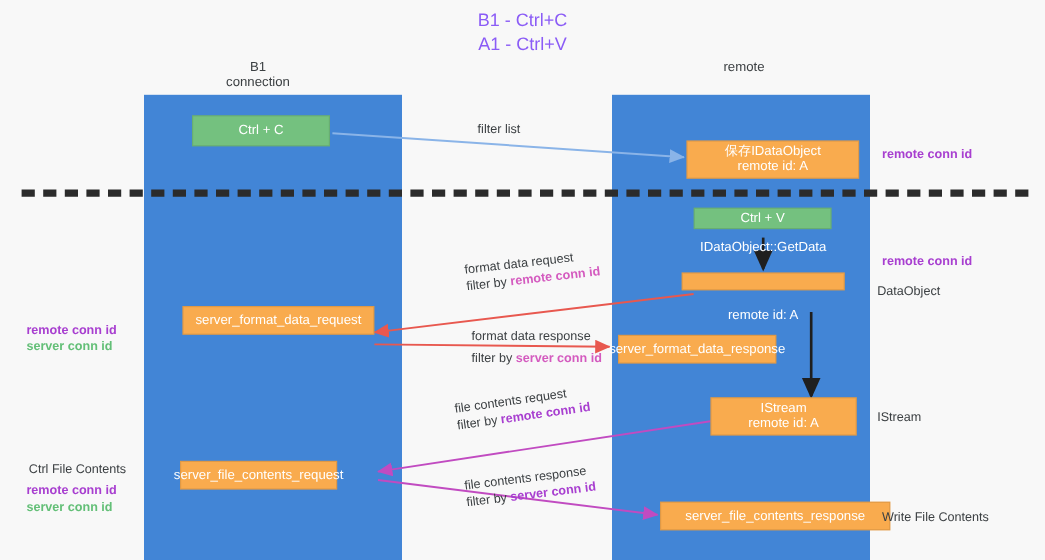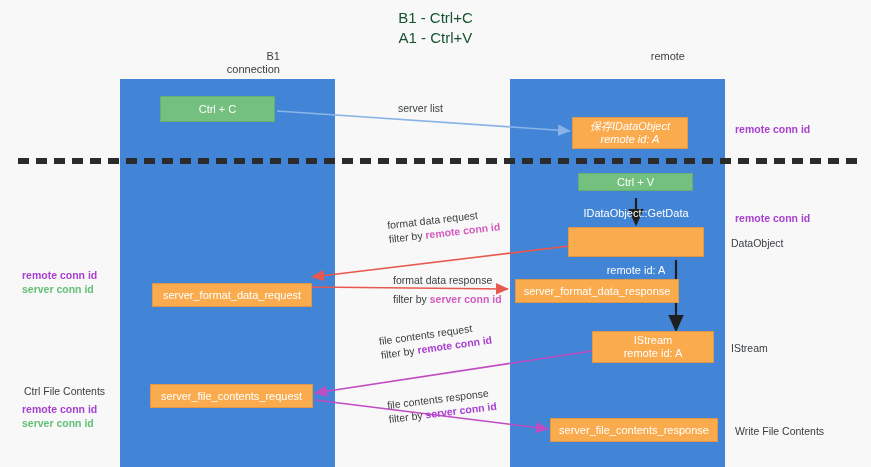--- a/index.html
+++ b/index.html
@@ -9,26 +9,26 @@
     font-family:"Liberation Sans","DejaVu Sans",sans-serif;
     overflow:hidden;
     position:relative;
   }
   #stage{position:absolute;left:0;top:0;width:871px;height:467px;}
   .abs{position:absolute;}
 
   
   .title{
     left:0;top:8px;width:871px;text-align:center;
-    font-size:15px;color:#14532d;line-height:20px;
+    font-size:15px;color:#8b5cf6;line-height:20px;
   }
 
   
   .colhead{
-    font-size:11px;color:#3c4043;text-align:right;line-height:13px;
+    font-size:11px;color:#3c4043;text-align:center;line-height:13px;
   }
   .colhead .h1{display:block;}
   .colhead .h2{display:block;}
 
   
   .lane{background:#4285d6;}
 
   
   .box{
     box-sizing:border-box;
@@ -111,57 +111,57 @@
 
     <line x1="592" y1="351" x2="315" y2="393" stroke="#c14bc1" stroke-width="1.6" marker-end="url(#ah-mag)"></line>
 
     <line x1="315" y1="400" x2="548" y2="429" stroke="#c14bc1" stroke-width="1.6" marker-end="url(#ah-mag)"></line>
   </svg>
 
   <div class="abs box green" style="left:160px;top:96px;width:115px;height:26px;">
     <span>Ctrl + C</span>
   </div>
 
-  <div class="abs box orange" style="left:572px;top:117px;width:116px;height:32px;font-style:italic;">
+  <div class="abs box orange" style="left:572px;top:117px;width:144px;height:32px;">
     <span>保存IDataObject</span>
     <span class="l2">remote id: A</span>
   </div>
 
   <div class="abs box green" style="left:578px;top:173px;width:115px;height:18px;">
     <span>Ctrl + V</span>
   </div>
 
-  <div class="abs box orange" style="left:568px;top:227px;width:136px;height:30px;gap:44px;">
+  <div class="abs box orange" style="left:568px;top:227px;width:136px;height:15px;gap:44px;">
     <span>IDataObject::GetData</span>
     <span class="l2">remote id: A</span>
   </div>
 
-  <div class="abs box orange" style="left:152px;top:283px;width:160px;height:24px;">
+  <div class="abs box orange" style="left:152px;top:255px;width:160px;height:24px;">
     <span>server_format_data_request</span>
   </div>
 
-  <div class="abs box orange" style="left:515px;top:279px;width:164px;height:24px;">
+  <div class="abs box orange" style="left:515px;top:279px;width:132px;height:24px;">
     <span>server_format_data_response</span>
   </div>
 
   <div class="abs box orange" style="left:592px;top:331px;width:122px;height:32px;">
     <span>IStream</span>
     <span class="l2">remote id: A</span>
   </div>
 
-  <div class="abs box orange" style="left:150px;top:384px;width:163px;height:24px;">
+  <div class="abs box orange" style="left:150px;top:384px;width:131px;height:24px;">
     <span>server_file_contents_request</span>
   </div>
 
-  <div class="abs box orange" style="left:550px;top:418px;width:168px;height:24px;">
+  <div class="abs box orange" style="left:550px;top:418px;width:192px;height:24px;">
     <span>server_file_contents_response</span>
   </div>
 
   <div class="abs cap" style="left:398px;top:101px;">
-    <span>server list</span>
+    <span>filter list</span>
   </div>
 
   <div class="abs cap" style="left:388px;top:218px;transform:rotate(-6.5deg);">
     <div>format data request</div>
     <div>
       <span>filter by </span><span class="pk">remote conn id</span>
     </div>
   </div>
 
   <div class="abs cap" style="left:393px;top:273px;">

